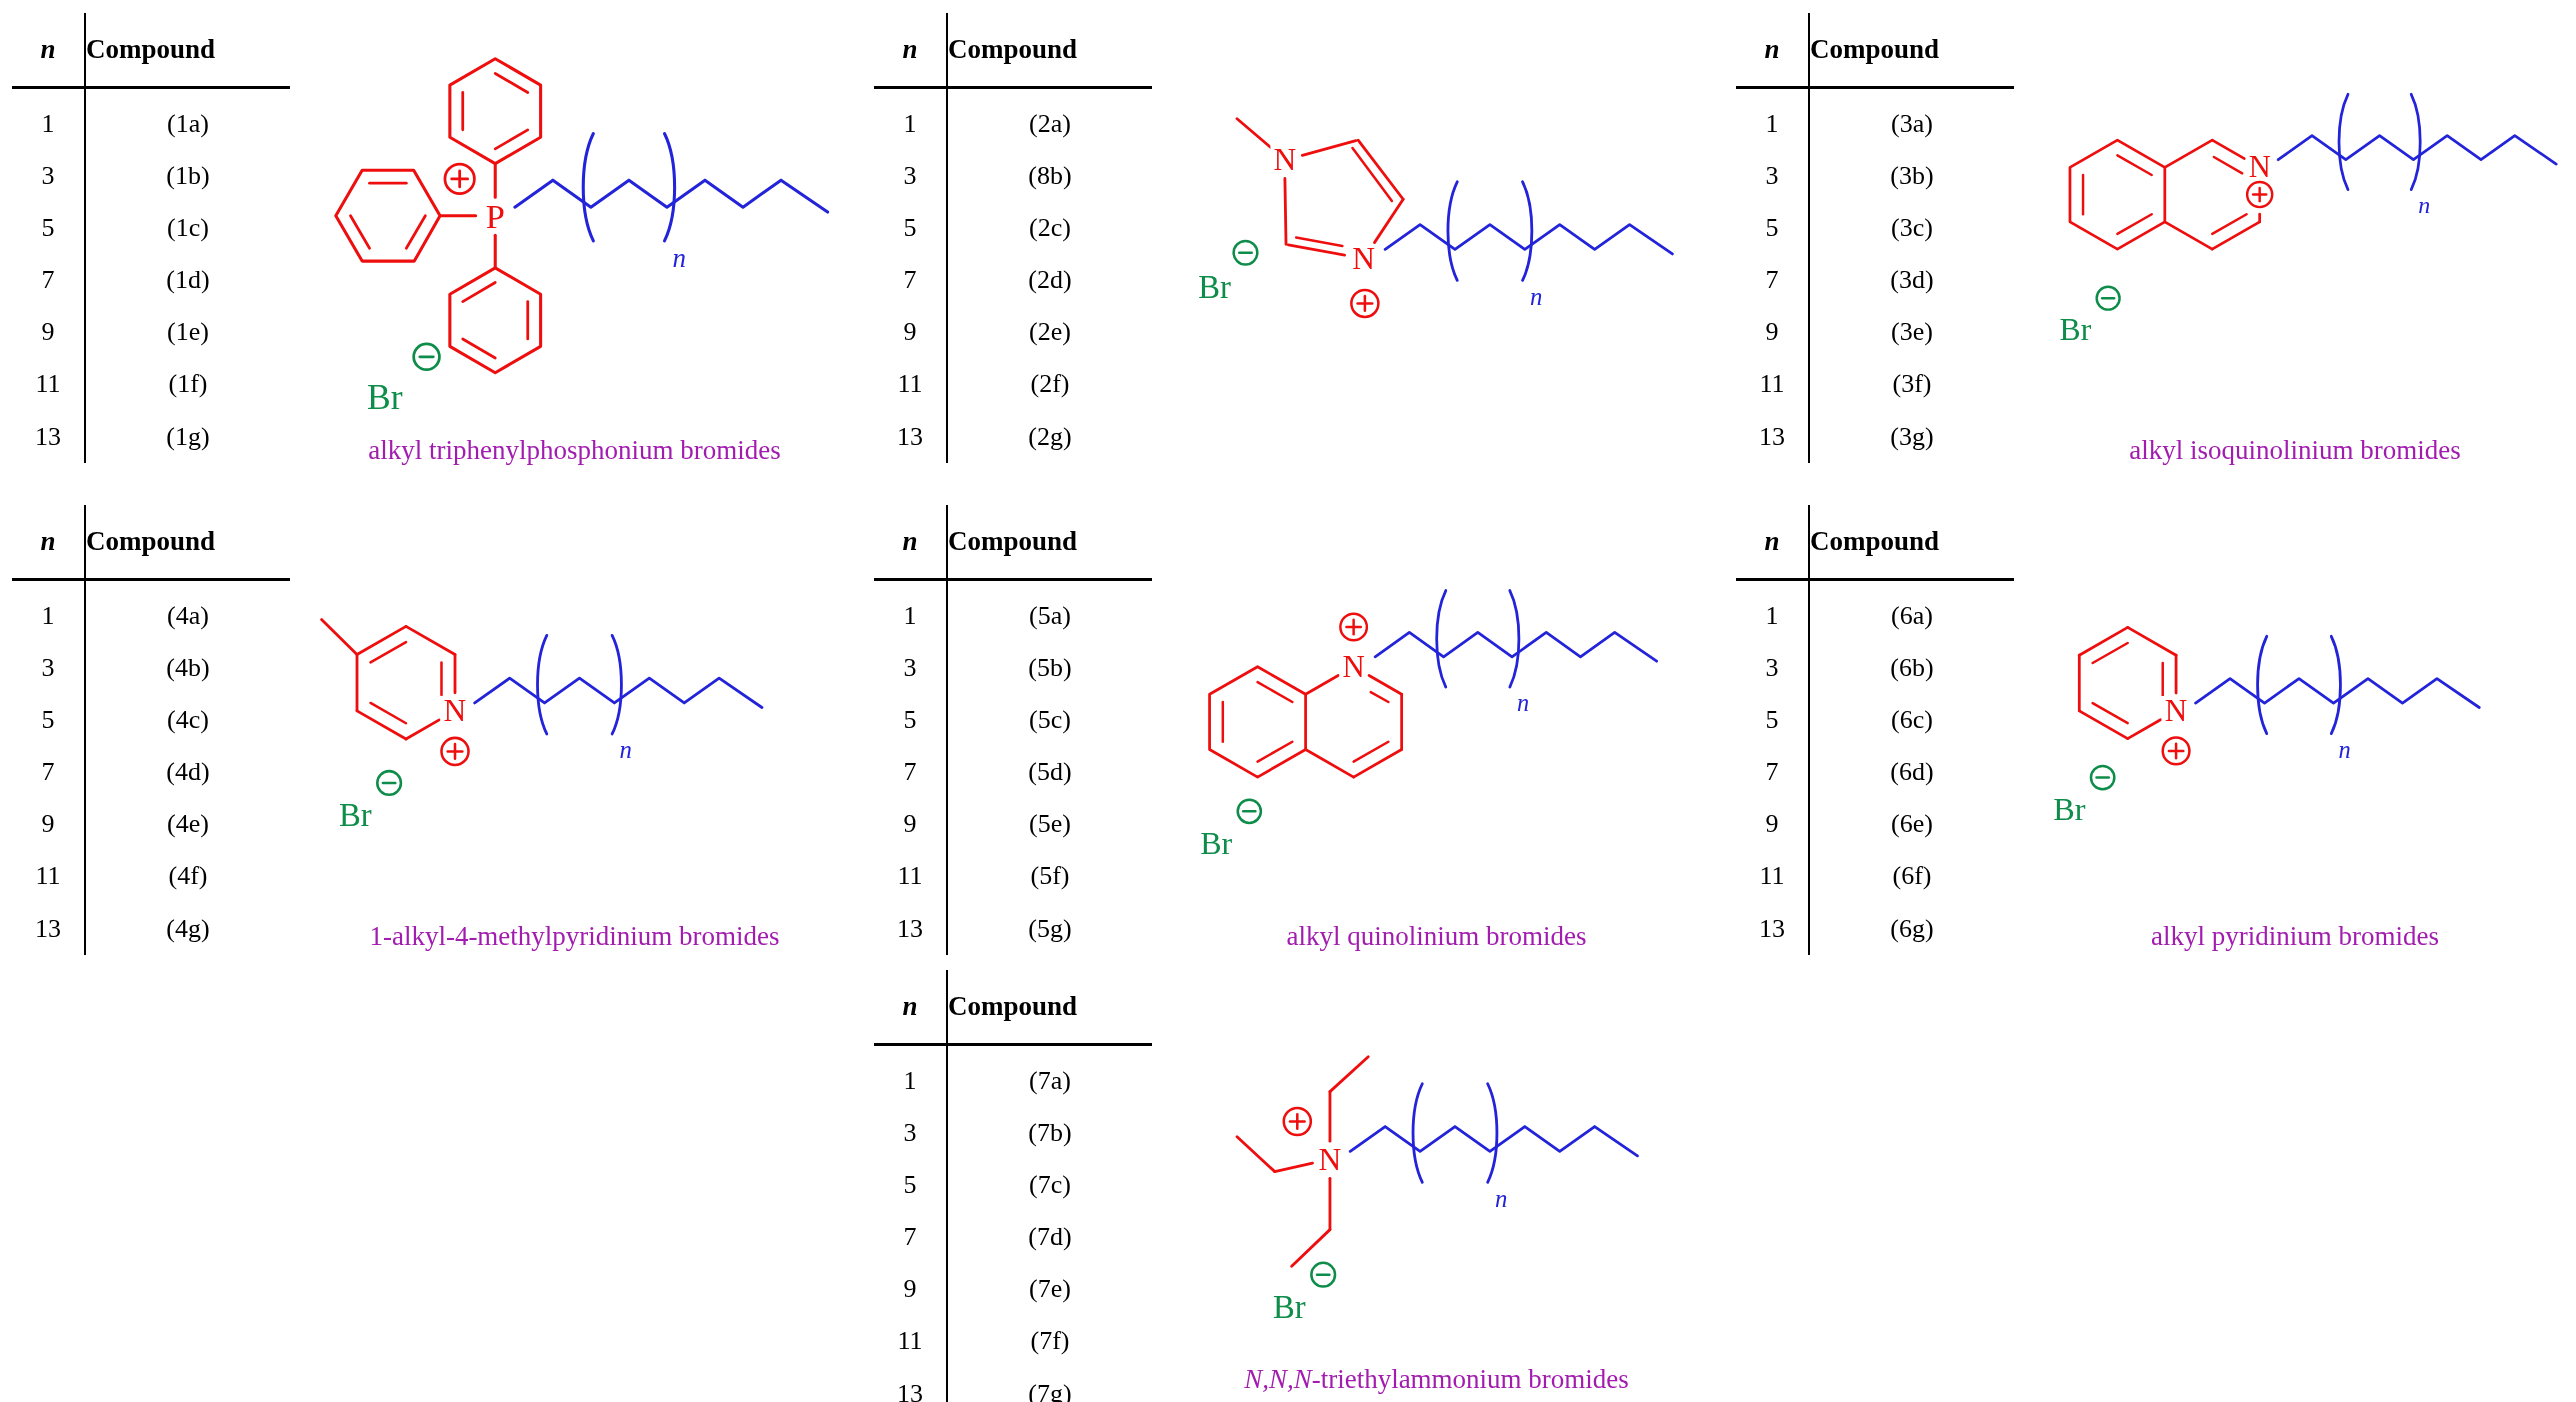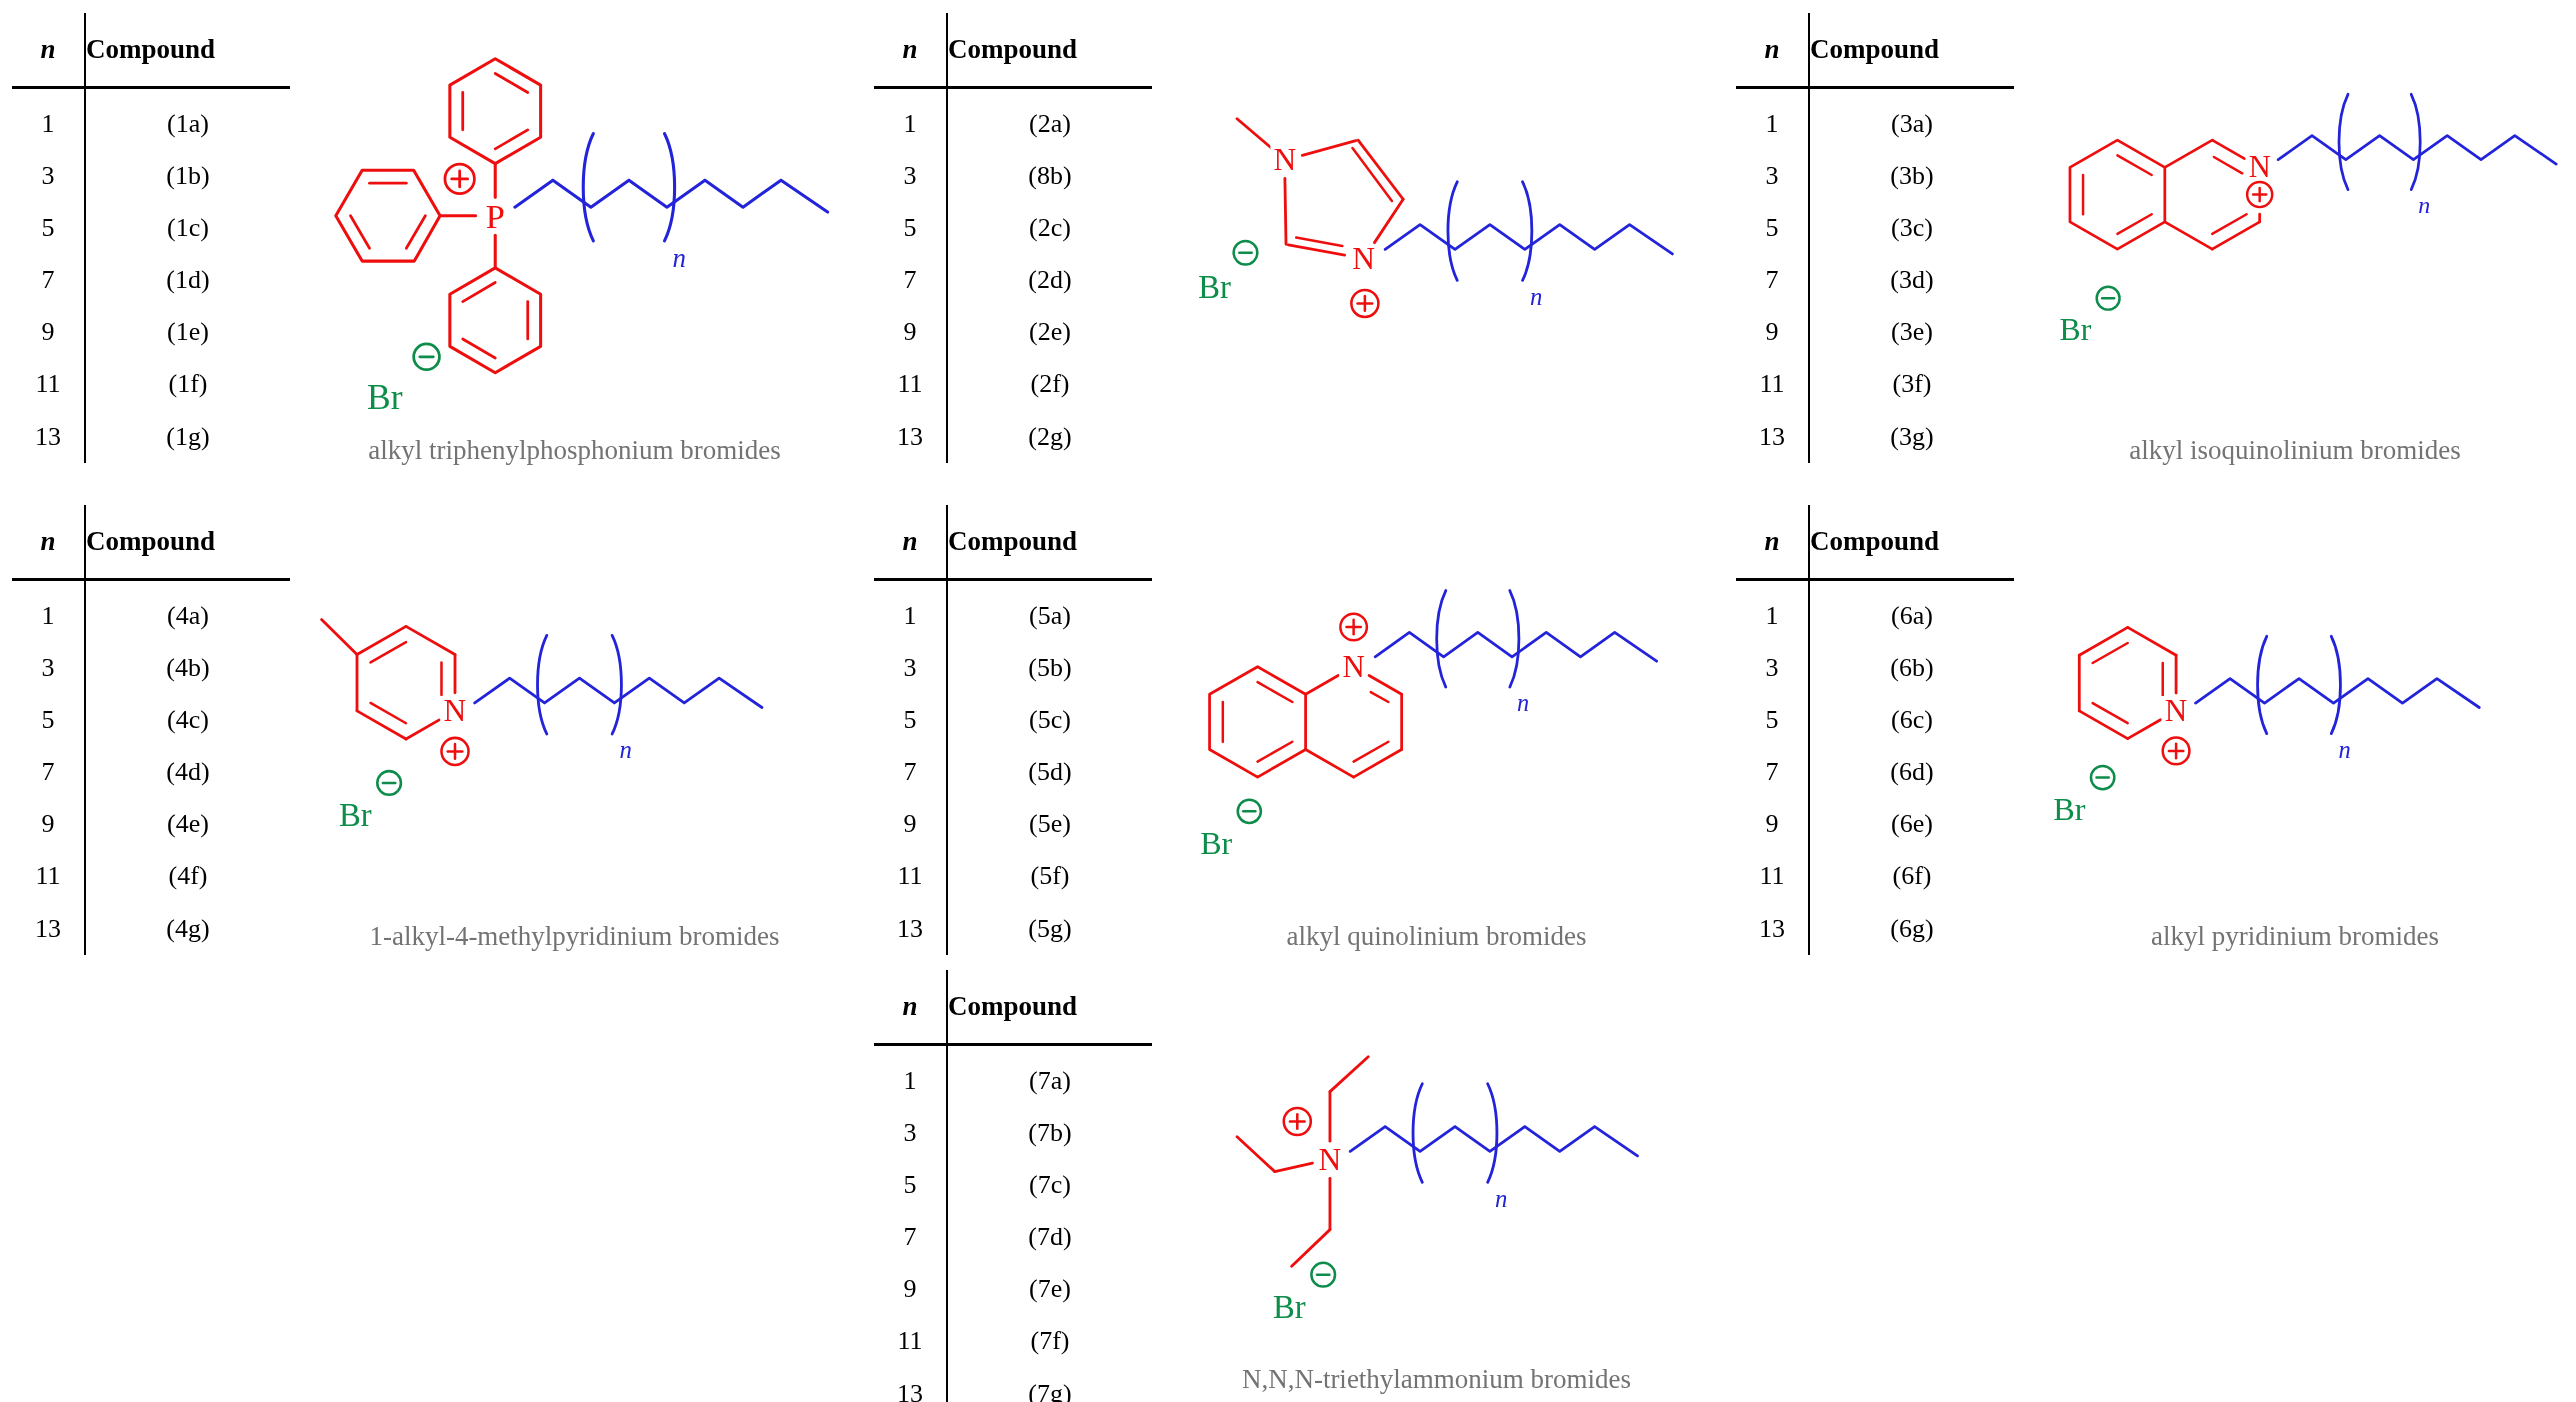--- a/index.html
+++ b/index.html
@@ -16,22 +16,22 @@
   .ctable .cc{text-align:center;}
   .ctable thead th{height:73px;font-size:27px;font-weight:bold;border-bottom:3px solid #000;vertical-align:middle;}
   .ctable thead th.cn{font-style:italic;}
   .ctable thead th.cc{text-align:left;}
   .ctable tbody td{height:52px;font-size:26px;vertical-align:middle;}
   .ctable tbody tr:first-child td{padding-top:9.5px;}
   .ctable tbody td.cc{font-weight:normal;}
   
   .fig{flex:1;margin:0;display:flex;flex-direction:column;align-items:center;min-width:0;}
   .fig svg{width:97%;flex:1;min-height:0;}
-  .cap{font-size:27px;color:#737373;text-align:center;margin-top:auto;padding-bottom:8.3px;white-space:nowrap;}
-  .ital{}
+  .cap{font-size:27px;color:#a21caf;text-align:center;margin-top:auto;padding-bottom:8.3px;white-space:nowrap;}
+  .ital{font-style:italic;}
   
   .rb{stroke:var(--red,#ee0e0e);stroke-width:5;fill:none;stroke-linecap:round;stroke-linejoin:round;}
   .rb2{stroke:var(--red,#ee0e0e);stroke-width:4.5;fill:none;stroke-linecap:round;}
   .bl{stroke:var(--blue,#2323d9);stroke-width:5;fill:none;stroke-linecap:round;stroke-linejoin:round;}
   .gn{stroke:var(--green,#0e8c4a);stroke-width:4.5;fill:none;stroke-linecap:round;}
   text.atom{font-family:"Liberation Serif","DejaVu Serif",serif;font-size:56px;fill:var(--red,#ee0e0e);
     text-anchor:middle;dominant-baseline:central;paint-order:stroke;stroke:#fff;stroke-width:14px;}
   text.nlab{font-family:"Liberation Serif","DejaVu Serif",serif;font-size:44px;font-style:italic;
     fill:var(--blue,#2323d9);text-anchor:middle;}
   text.anion{font-family:"Liberation Serif","DejaVu Serif",serif;font-size:58px;fill:var(--green,#0e8c4a);text-anchor:middle;}

